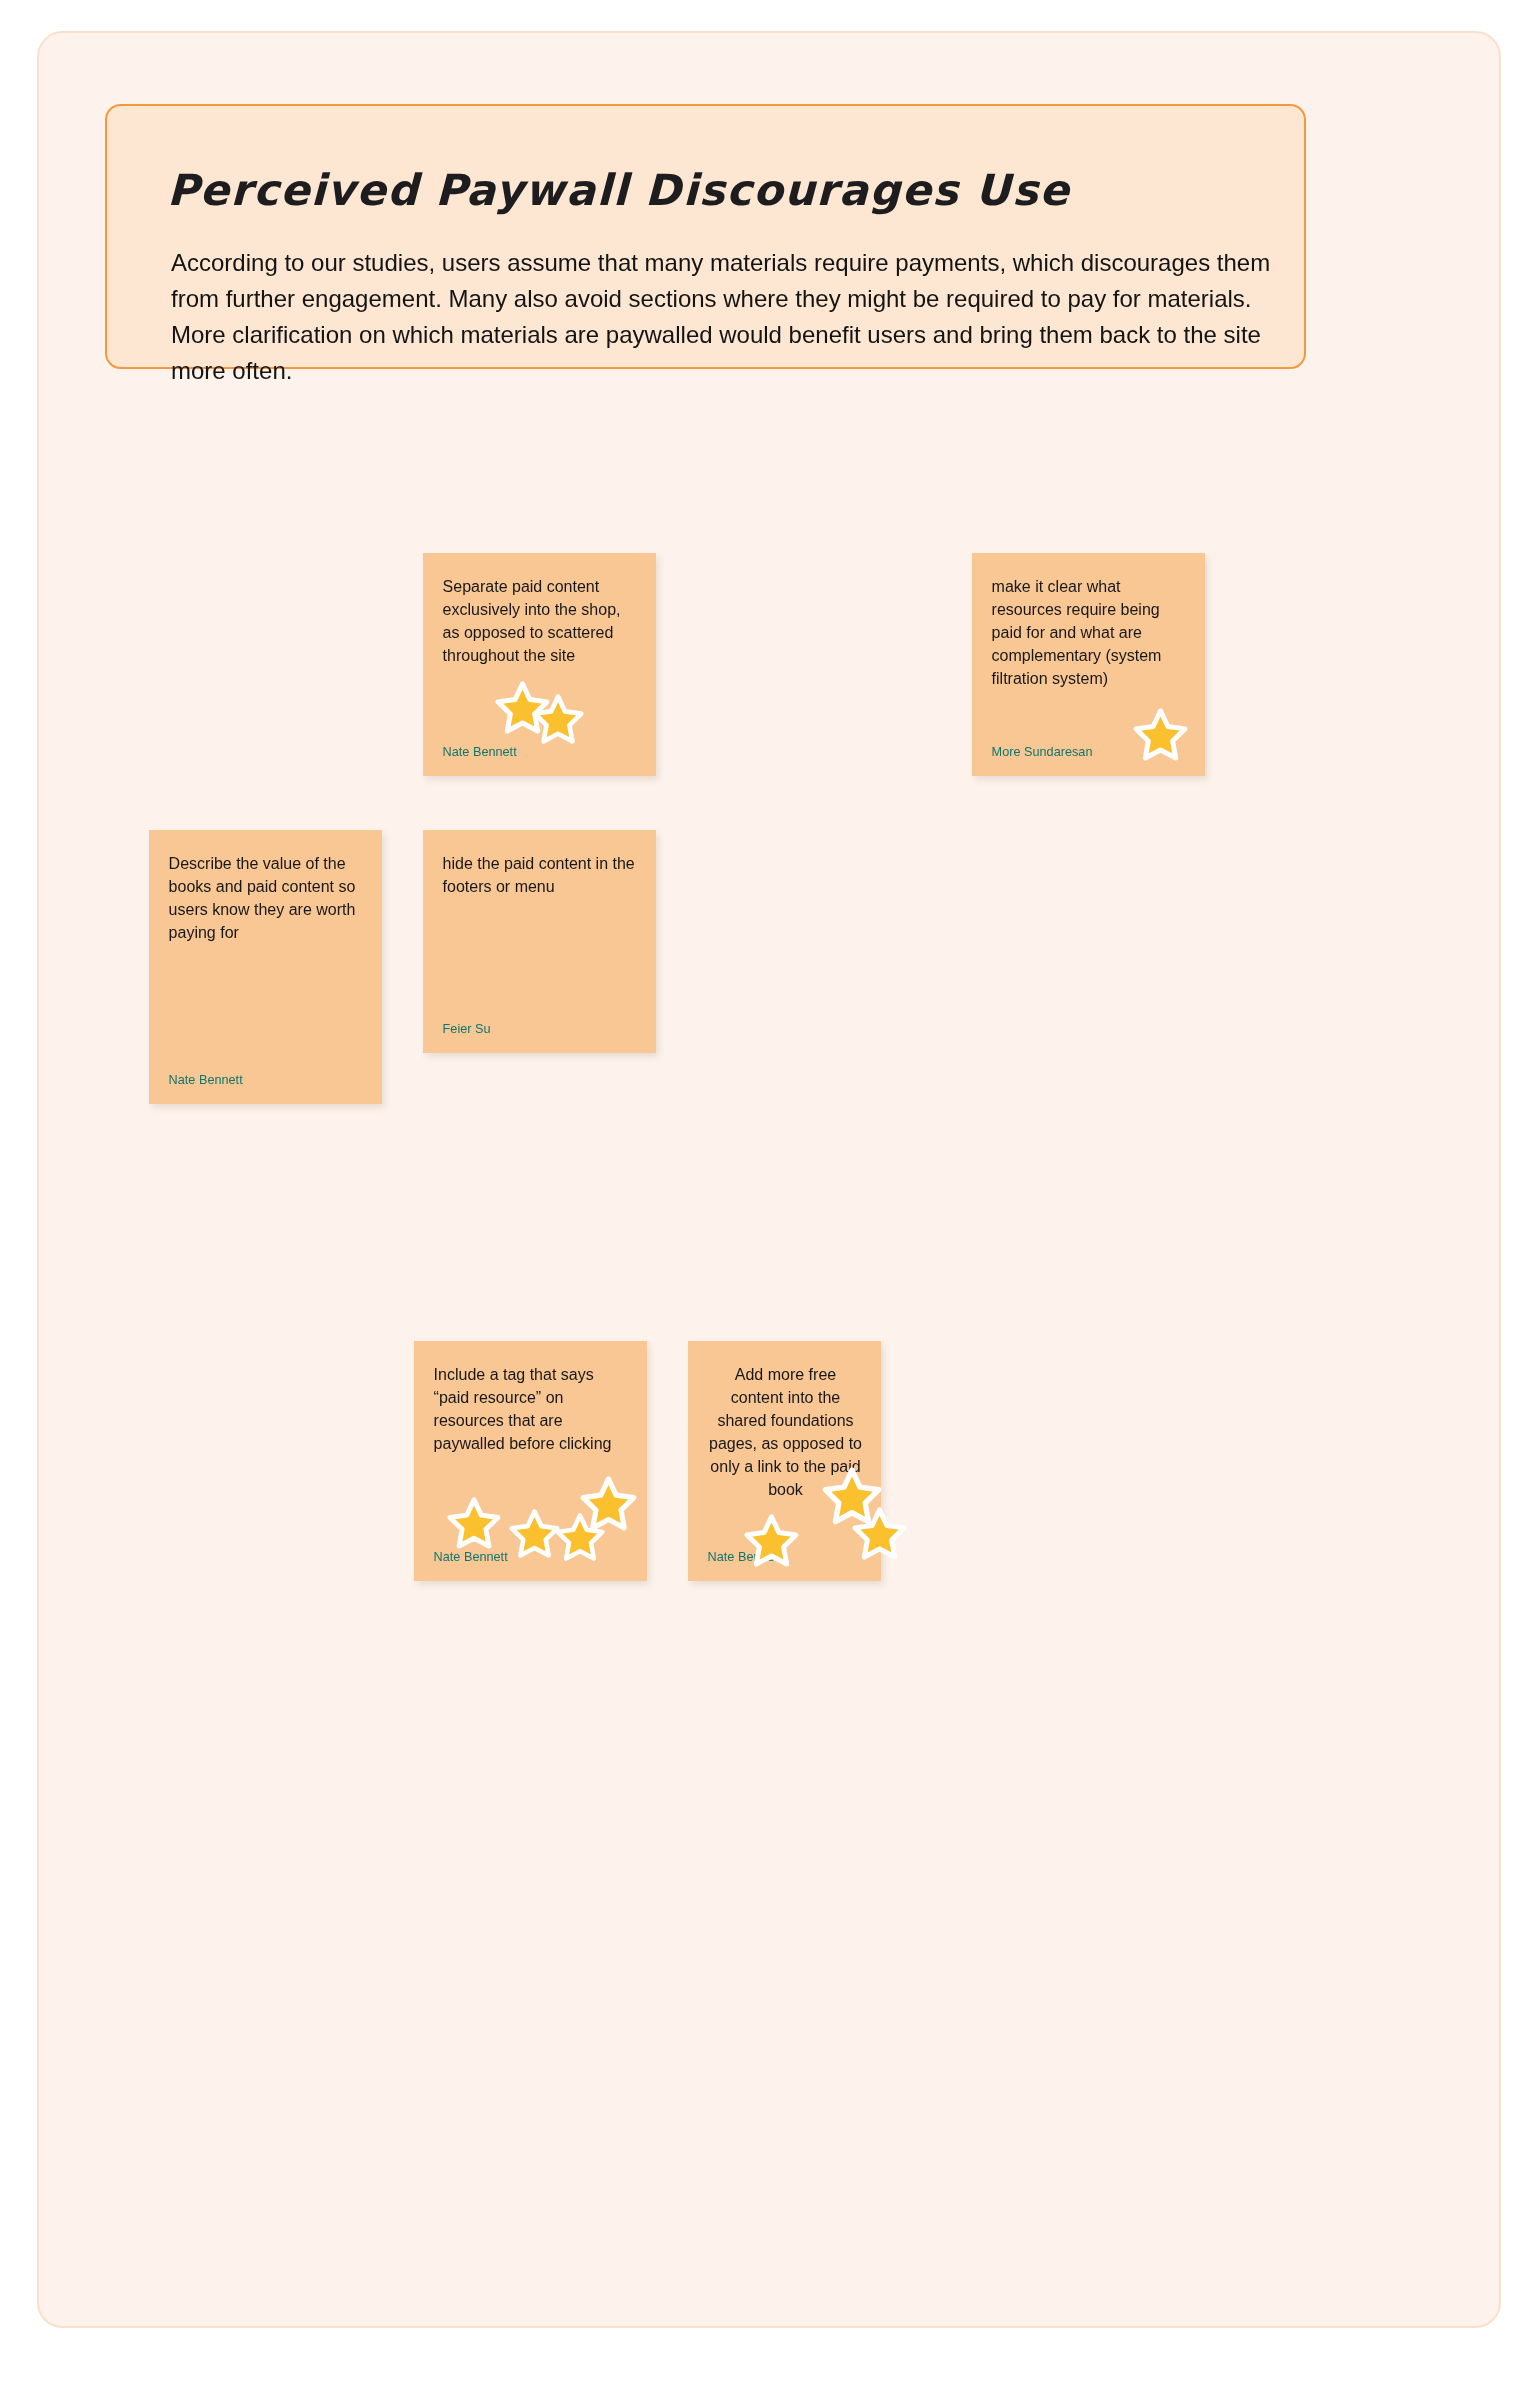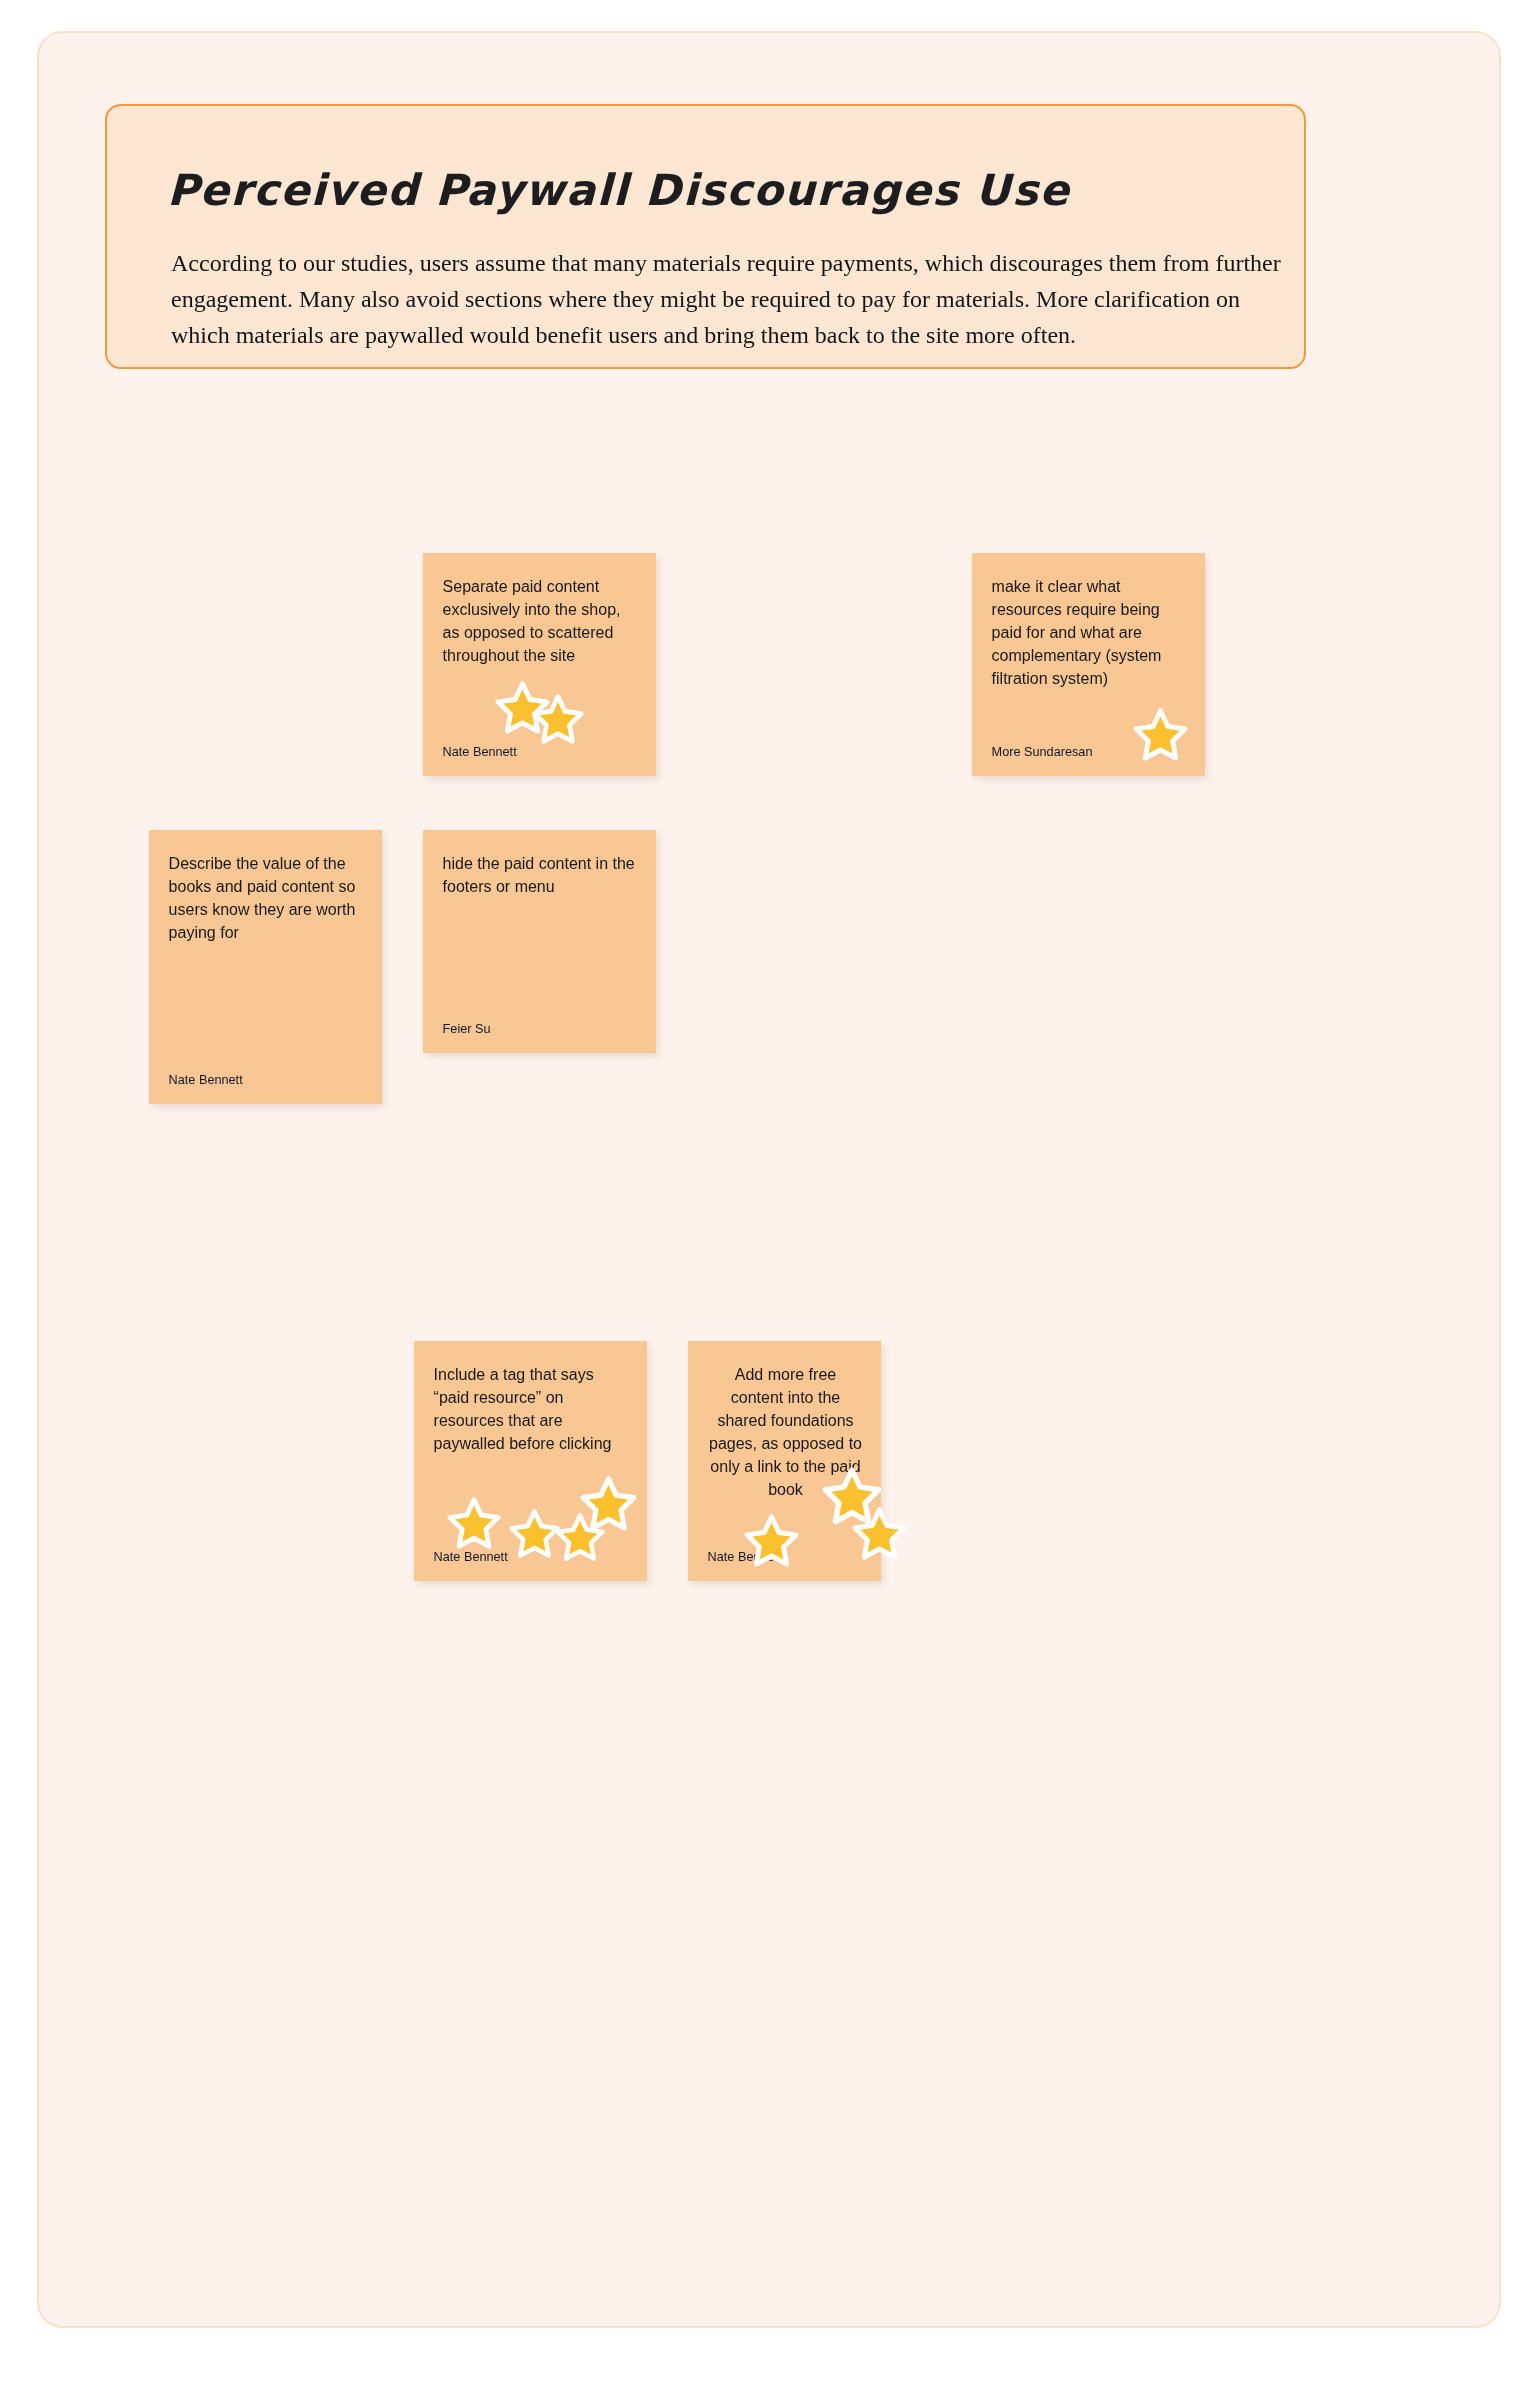--- a/index.html
+++ b/index.html
@@ -54,21 +54,21 @@
     transform: skewX(-4deg);
   }
   #header-body {
     position: absolute;
     left: 64px;
     top: 139px;
     width: 1117px;
     font-size: 24px;
     line-height: 36px;
     color: #141414;
-    font-family: Liberation Serif, serif;
+    font-family: Liberation Sans, sans-serif;
   }
 
   
   .note {
     position: absolute;
     background: #F9C794;
     box-sizing: border-box;
     box-shadow: 2.9px 3.9px 6.9px rgba(120, 90, 60, 0.16);
     overflow: visible;
   }
@@ -80,21 +80,21 @@
     font-size: 16px;
     line-height: 23px;
     color: #18181a;
     z-index: 2;
   }
   .note-author {
     position: absolute;
     left: 19.6px;
     bottom: 16.7px;
     font-size: 12.7px;
-    color: #0f172a;
+    color: #0f766e;
     z-index: 2;
     white-space: nowrap;
   }
   .star {
     position: absolute;
     z-index: 3;
     line-height: 0;
   }
 
   

